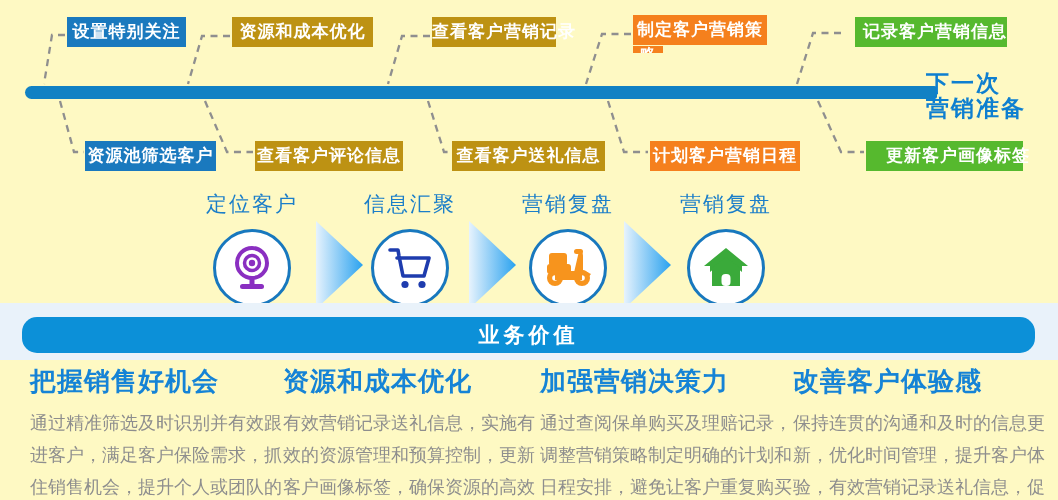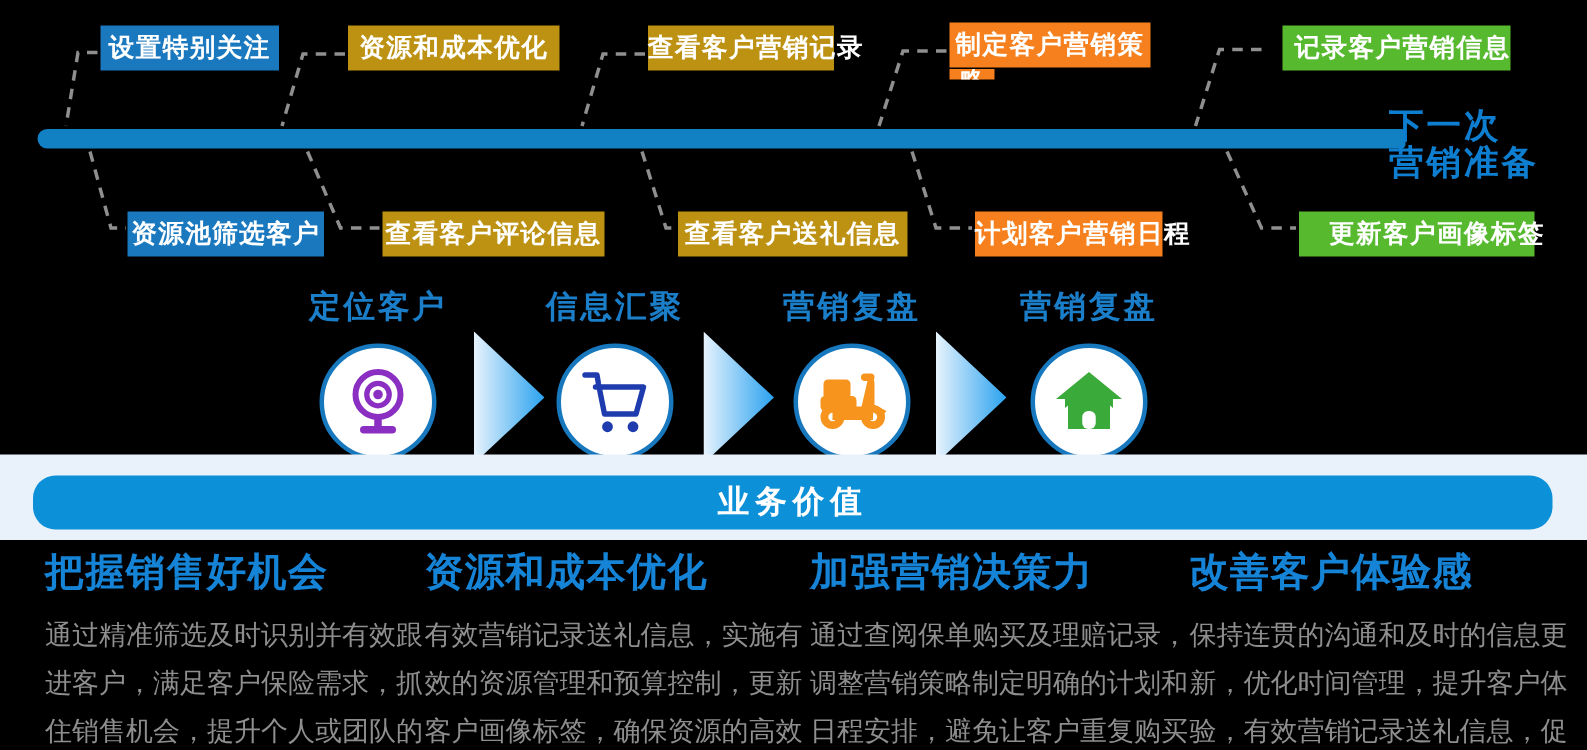--- a/index.html
+++ b/index.html
@@ -1,19 +1,19 @@
 <!DOCTYPE html>
 <html><head>
 <meta charset="utf-8">
 <style>
   * { margin:0; padding:0; box-sizing:border-box; }
   html,body { background:#fff; }
   body { font-family:"Liberation Sans","DejaVu Sans",sans-serif; }
   #stage-root{
-    position:relative; width:1058px; height:500px; background:#000000;
+    position:relative; width:1058px; height:500px; background:#fef9c3;
     overflow:hidden; margin:0 auto;
   }
   
   .tl-bar{
     position:absolute; left:25px; top:86px; width:912px; height:13px;
     background:#1181c4; border-radius:7px 3px 3px 7px;
   }
   .tl-svg{ position:absolute; left:0; top:0; }
   .tl-box{
     position:absolute; height:30px; line-height:30px; text-align:center;
@@ -25,36 +25,36 @@
   .c-orange{ background:#f5801d; }
   .c-green { background:#56b92e; }
   .tb1{ left:67px;  top:17px; width:119px; }
   .tb2{ left:232px; top:17px; width:141px; }
   .tb3{ left:432px; top:17px; width:124px; }
   .tb4{ left:633px; top:15px; width:134px; }
   .tb5{ left:855px; top:17px; width:152px;text-align:right; }
   .bb1{ left:85px;  top:141px; width:131px; }
   .bb2{ left:255px; top:141px; width:148px; }
   .bb3{ left:452px; top:141px; width:153px; }
-  .bb4{ left:650px; top:141px; width:125px; }
+  .bb4{ left:650px; top:141px; width:150px; }
   .bb5{ left:866px; top:141px; width:157px;padding-left:20px; }
   .tl-clip{
     position:absolute; left:633px; top:46px; width:30px; height:7px;
     overflow:hidden; background:#f5801d; color:#fff; font-weight:bold;
     font-size:15px; line-height:15px; text-align:center;
   }
   .tl-end{
     position:absolute; left:926px; top:71px; width:128px;
     color:#0e7fd0; font-weight:bold; font-size:23px; line-height:25px;
     text-align:left; letter-spacing:2px;
   }
   
   .stage{ position:absolute; width:130px; top:190px; text-align:center; }
   .stage .s-label{
-    color:#1b7ec9; font-weight:bold; font-size:21px; letter-spacing:2px;
+    color:#1b7ec9; font-weight:normal; font-size:21px; letter-spacing:2px;
     margin-bottom:11px;
   }
   .stage .s-circle{
     width:78px; height:78px; margin:0 auto; border:3px solid #1878be;
     border-radius:50%; background:#fff; display:flex;
     align-items:center; justify-content:center;
   }
   .st1{ left:187px; } .st2{ left:345px; } .st3{ left:503px; } .st4{ left:661px; }
   .s-arrow{ position:absolute; top:221px; }
   .ar1{ left:316px; } .ar2{ left:469px; } .ar3{ left:624px; }

